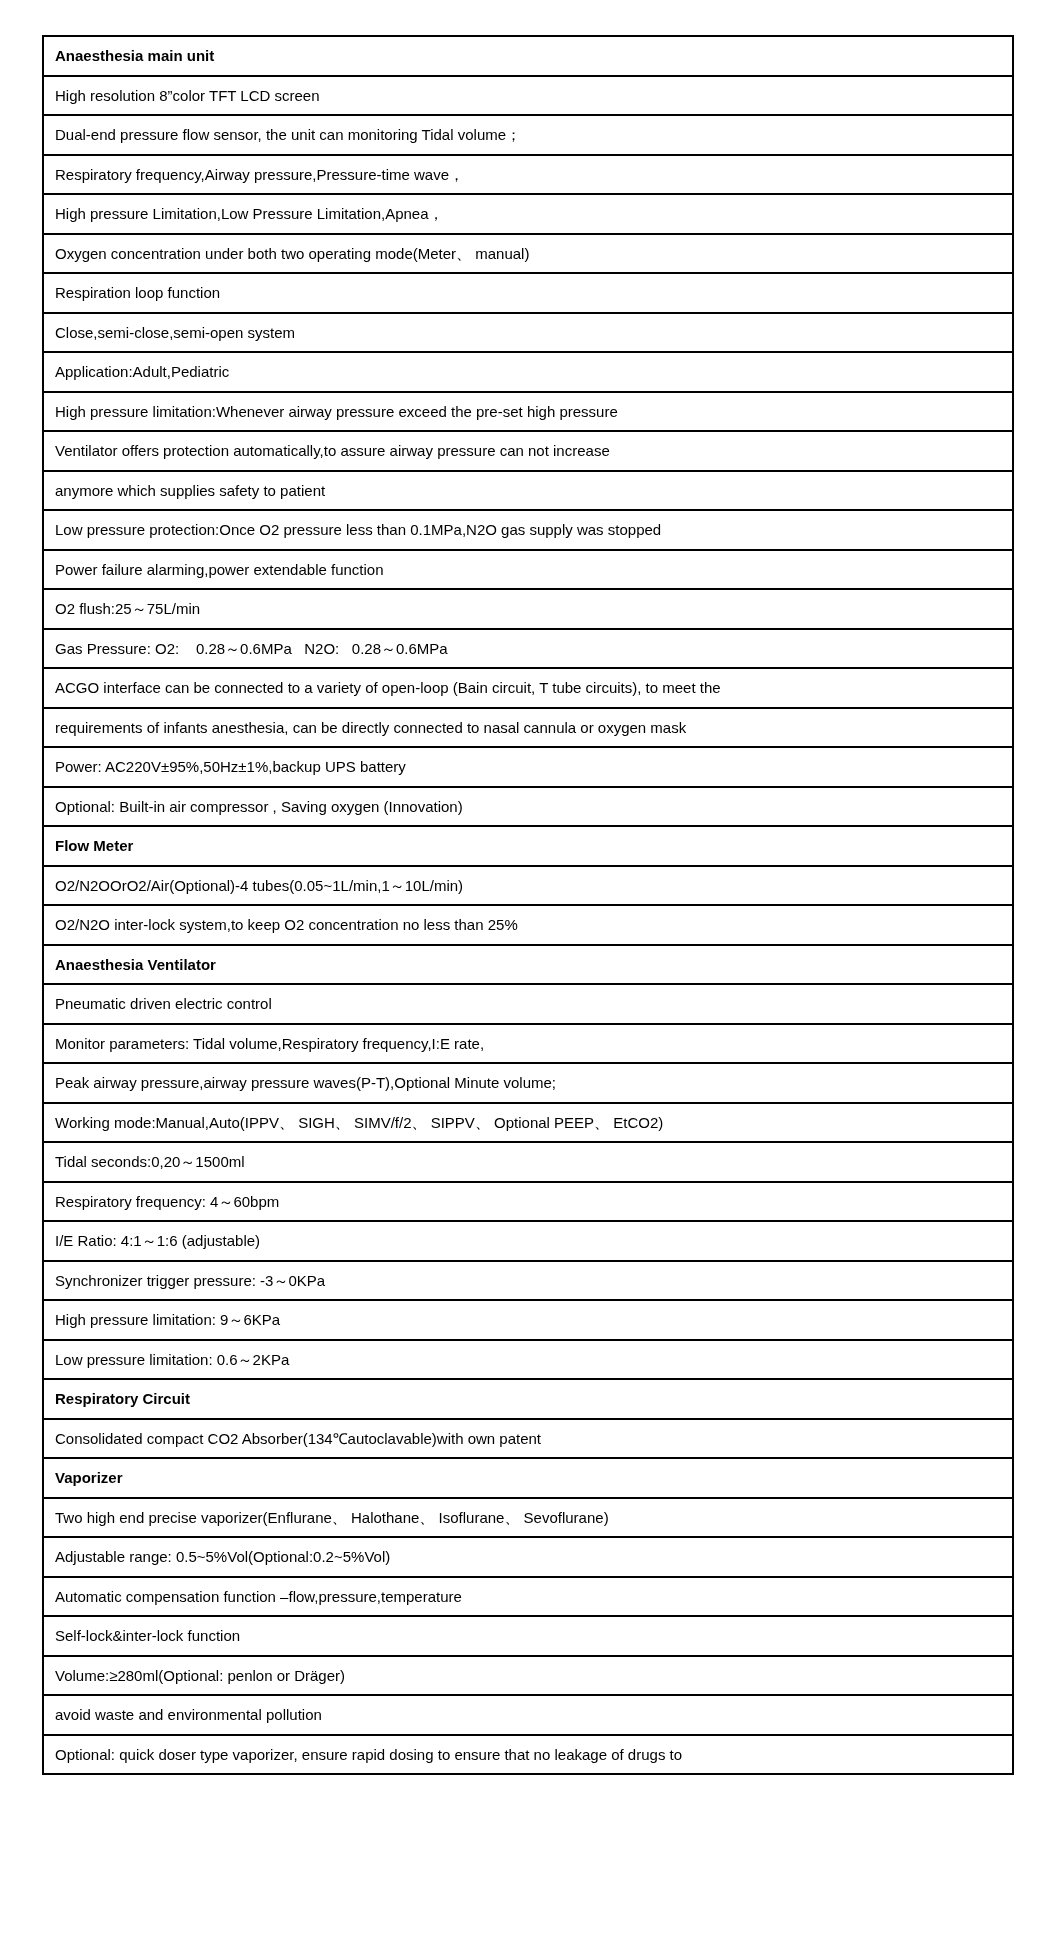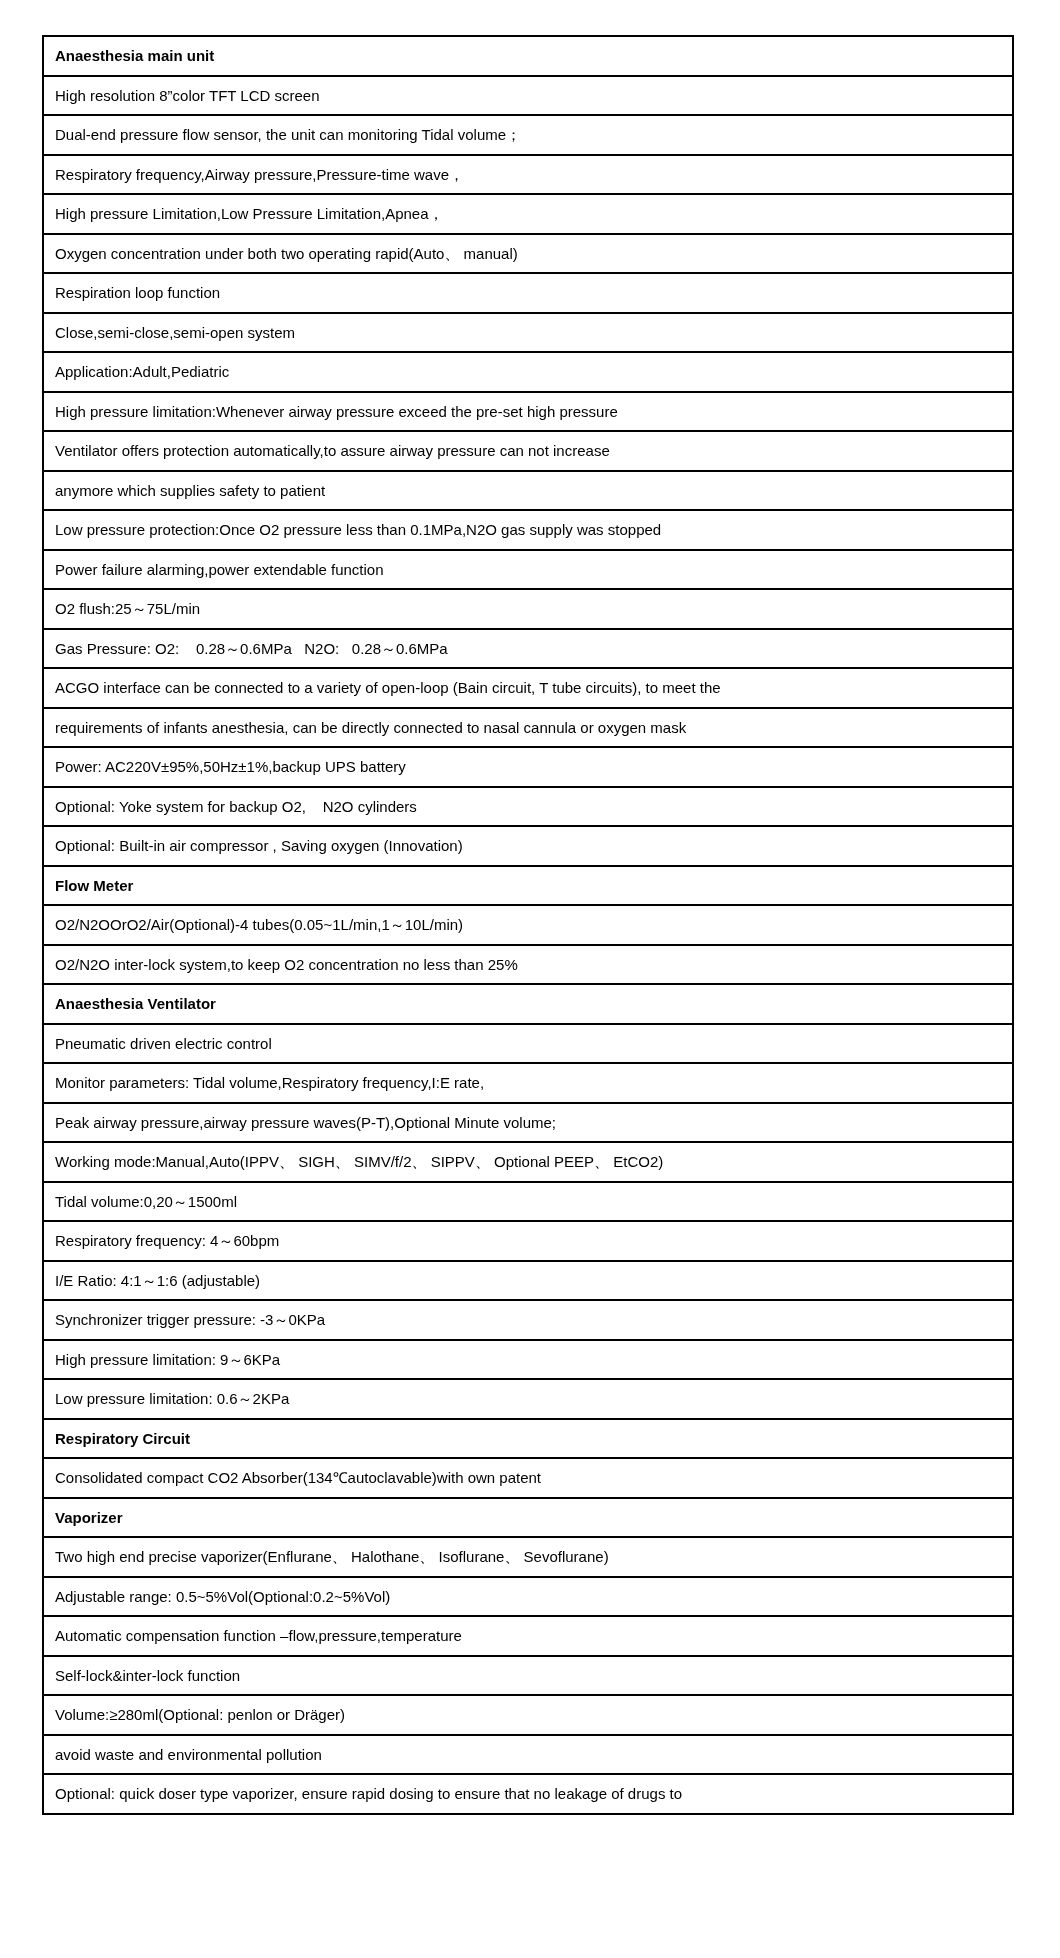--- a/index.html
+++ b/index.html
@@ -52,21 +52,21 @@
         <tr>
           <td>Dual-end pressure flow sensor, the unit can monitoring Tidal volume；</td>
         </tr>
         <tr>
           <td>Respiratory frequency,Airway pressure,Pressure-time wave，</td>
         </tr>
         <tr>
           <td>High pressure Limitation,Low Pressure Limitation,Apnea，</td>
         </tr>
         <tr>
-          <td>Oxygen concentration under both two operating rapid(Auto、 manual)</td>
+          <td>Oxygen concentration under both two operating mode(Meter、 manual)</td>
         </tr>
         <tr>
           <td>Respiration loop function</td>
         </tr>
         <tr>
           <td>Close,semi-close,semi-open system</td>
         </tr>
         <tr>
           <td>Application:Adult,Pediatric</td>
         </tr>
@@ -94,23 +94,20 @@
         <tr>
           <td>ACGO interface can be connected to a variety of open-loop (Bain circuit, T tube circuits), to meet the</td>
         </tr>
         <tr>
           <td>requirements of infants anesthesia, can be directly connected to nasal cannula or oxygen mask</td>
         </tr>
         <tr>
           <td>Power: AC220V±95%,50Hz±1%,backup UPS battery</td>
         </tr>
         <tr>
-          <td>Optional: Yoke system for backup O2,    N2O cylinders</td>
-        </tr>
-        <tr>
           <td>Optional: Built-in air compressor , Saving oxygen (Innovation)</td>
         </tr>
         <tr>
           <td class="bold">Flow Meter</td>
         </tr>
         <tr>
           <td>O2/N2OOrO2/Air(Optional)-4 tubes(0.05~1L/min,1～10L/min)</td>
         </tr>
         <tr>
           <td>O2/N2O inter-lock system,to keep O2 concentration no less than 25%</td>
@@ -124,21 +121,21 @@
         <tr>
           <td>Monitor parameters: Tidal volume,Respiratory frequency,I:E rate,</td>
         </tr>
         <tr>
           <td>Peak airway pressure,airway pressure waves(P-T),Optional Minute volume;</td>
         </tr>
         <tr>
           <td>Working mode:Manual,Auto(IPPV、 SIGH、 SIMV/f/2、 SIPPV、 Optional PEEP、 EtCO2)</td>
         </tr>
         <tr>
-          <td>Tidal volume:0,20～1500ml</td>
+          <td>Tidal seconds:0,20～1500ml</td>
         </tr>
         <tr>
           <td>Respiratory frequency: 4～60bpm</td>
         </tr>
         <tr>
           <td>I/E Ratio: 4:1～1:6 (adjustable)</td>
         </tr>
         <tr>
           <td>Synchronizer trigger pressure: -3～0KPa</td>
         </tr>

